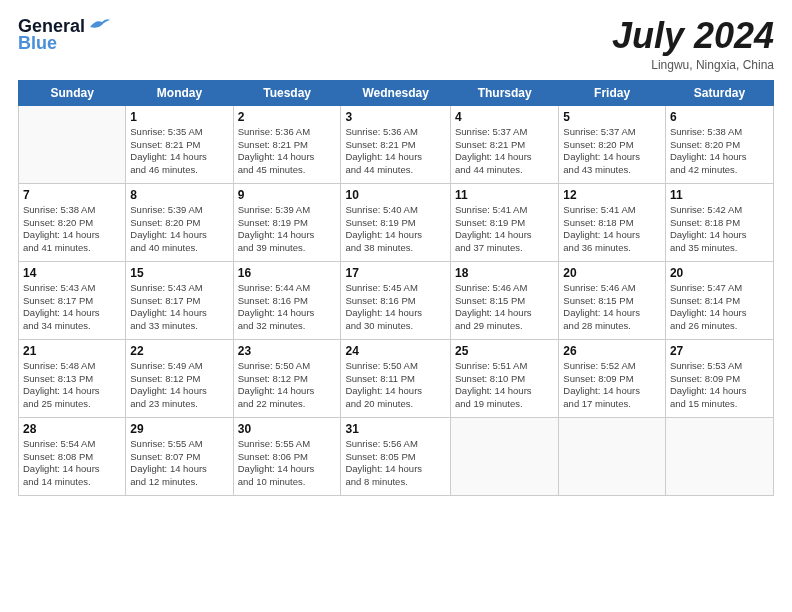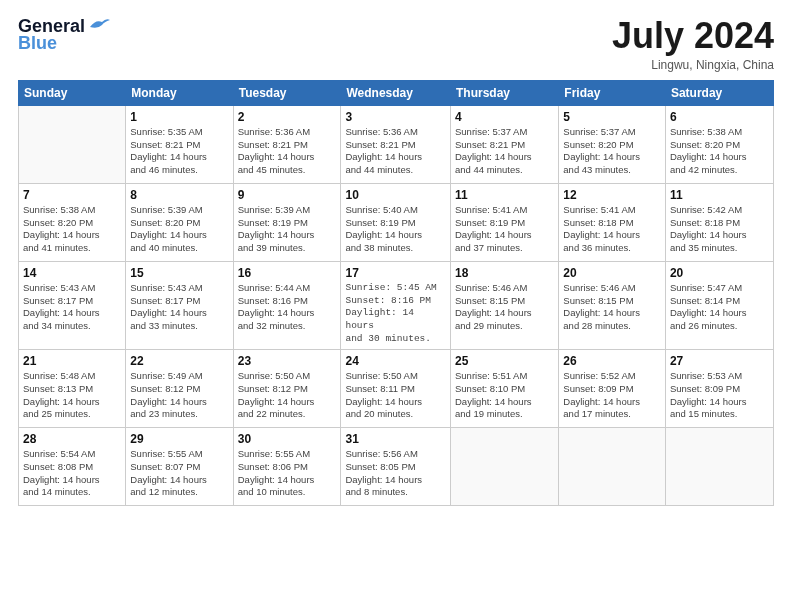--- a/index.html
+++ b/index.html
@@ -31,37 +31,38 @@
       align-items: center;
     }
     .title-block {
       text-align: right;
     }
     .month-title {
       font-size: 36px;
       font-weight: bold;
       color: #1a1a1a;
       line-height: 1.1;
+      font-style: italic;
     }
     .location {
       font-size: 12px;
       color: #555;
       margin-top: 2px;
     }
     .calendar {
       width: 100%;
       border-collapse: collapse;
       font-size: 10.5px;
     }
     .calendar thead tr th {
       background: #2e6db4;
       color: #fff;
       font-size: 12px;
       font-weight: bold;
-      text-align: left;
+      text-align: center;
       padding: 5px 5px;
       border: 1px solid #2e6db4;
     }
     .calendar tbody tr td {
       border: 1px solid #ccc;
       vertical-align: top;
       padding: 3px 4px;
       width: 113px;
       min-height: 70px;
       height: 78px;
@@ -233,21 +234,21 @@
           </td>
           <td>
             <span class="day-num">16</span>
             <div class="day-info" style="white-space: pre-line;">Sunrise: 5:44 AM
 Sunset: 8:16 PM
 Daylight: 14 hours
 and 32 minutes.</div>
           </td>
           <td>
             <span class="day-num">17</span>
-            <div class="day-info" style="white-space: pre-line; font-family: Liberation Mono, monospace;">Sunrise: 5:45 AM
+            <div class="day-info" style="white-space: pre-line;">Sunrise: 5:45 AM
 Sunset: 8:16 PM
 Daylight: 14 hours
 and 30 minutes.</div>
           </td>
           <td>
             <span class="day-num">18</span>
             <div class="day-info" style="white-space: pre-line;">Sunrise: 5:46 AM
 Sunset: 8:15 PM
 Daylight: 14 hours
 and 29 minutes.</div>

